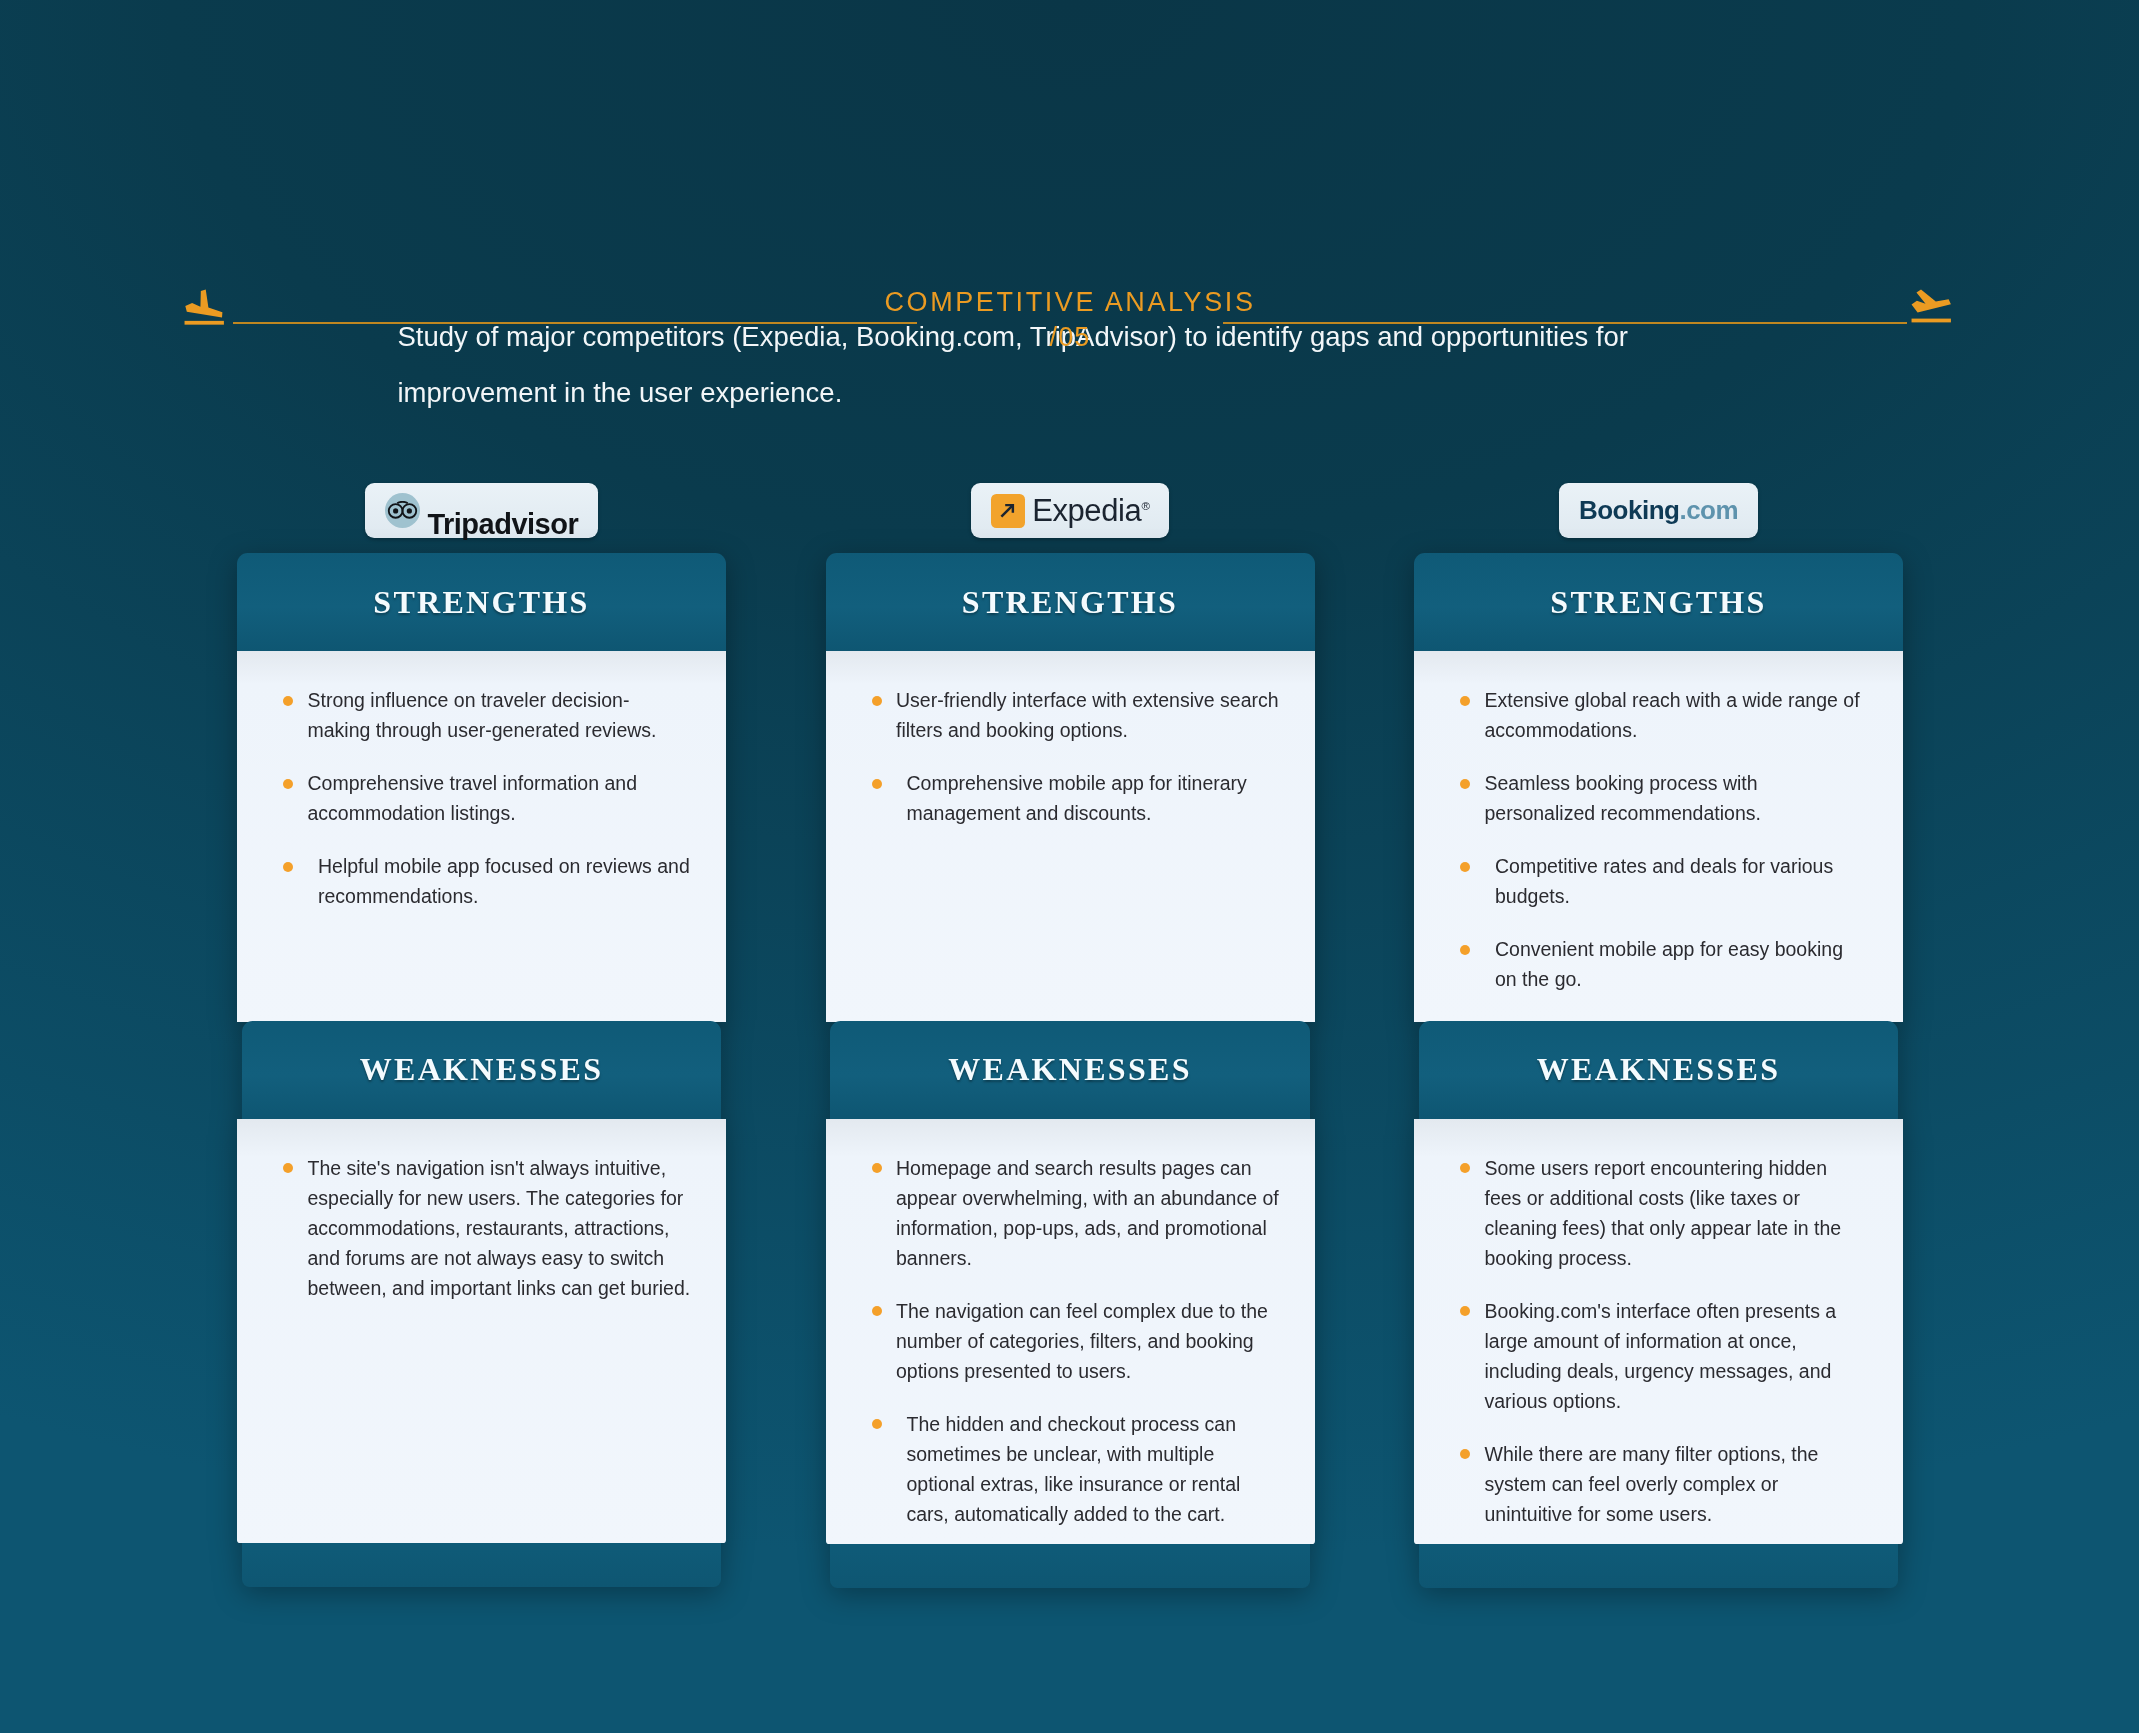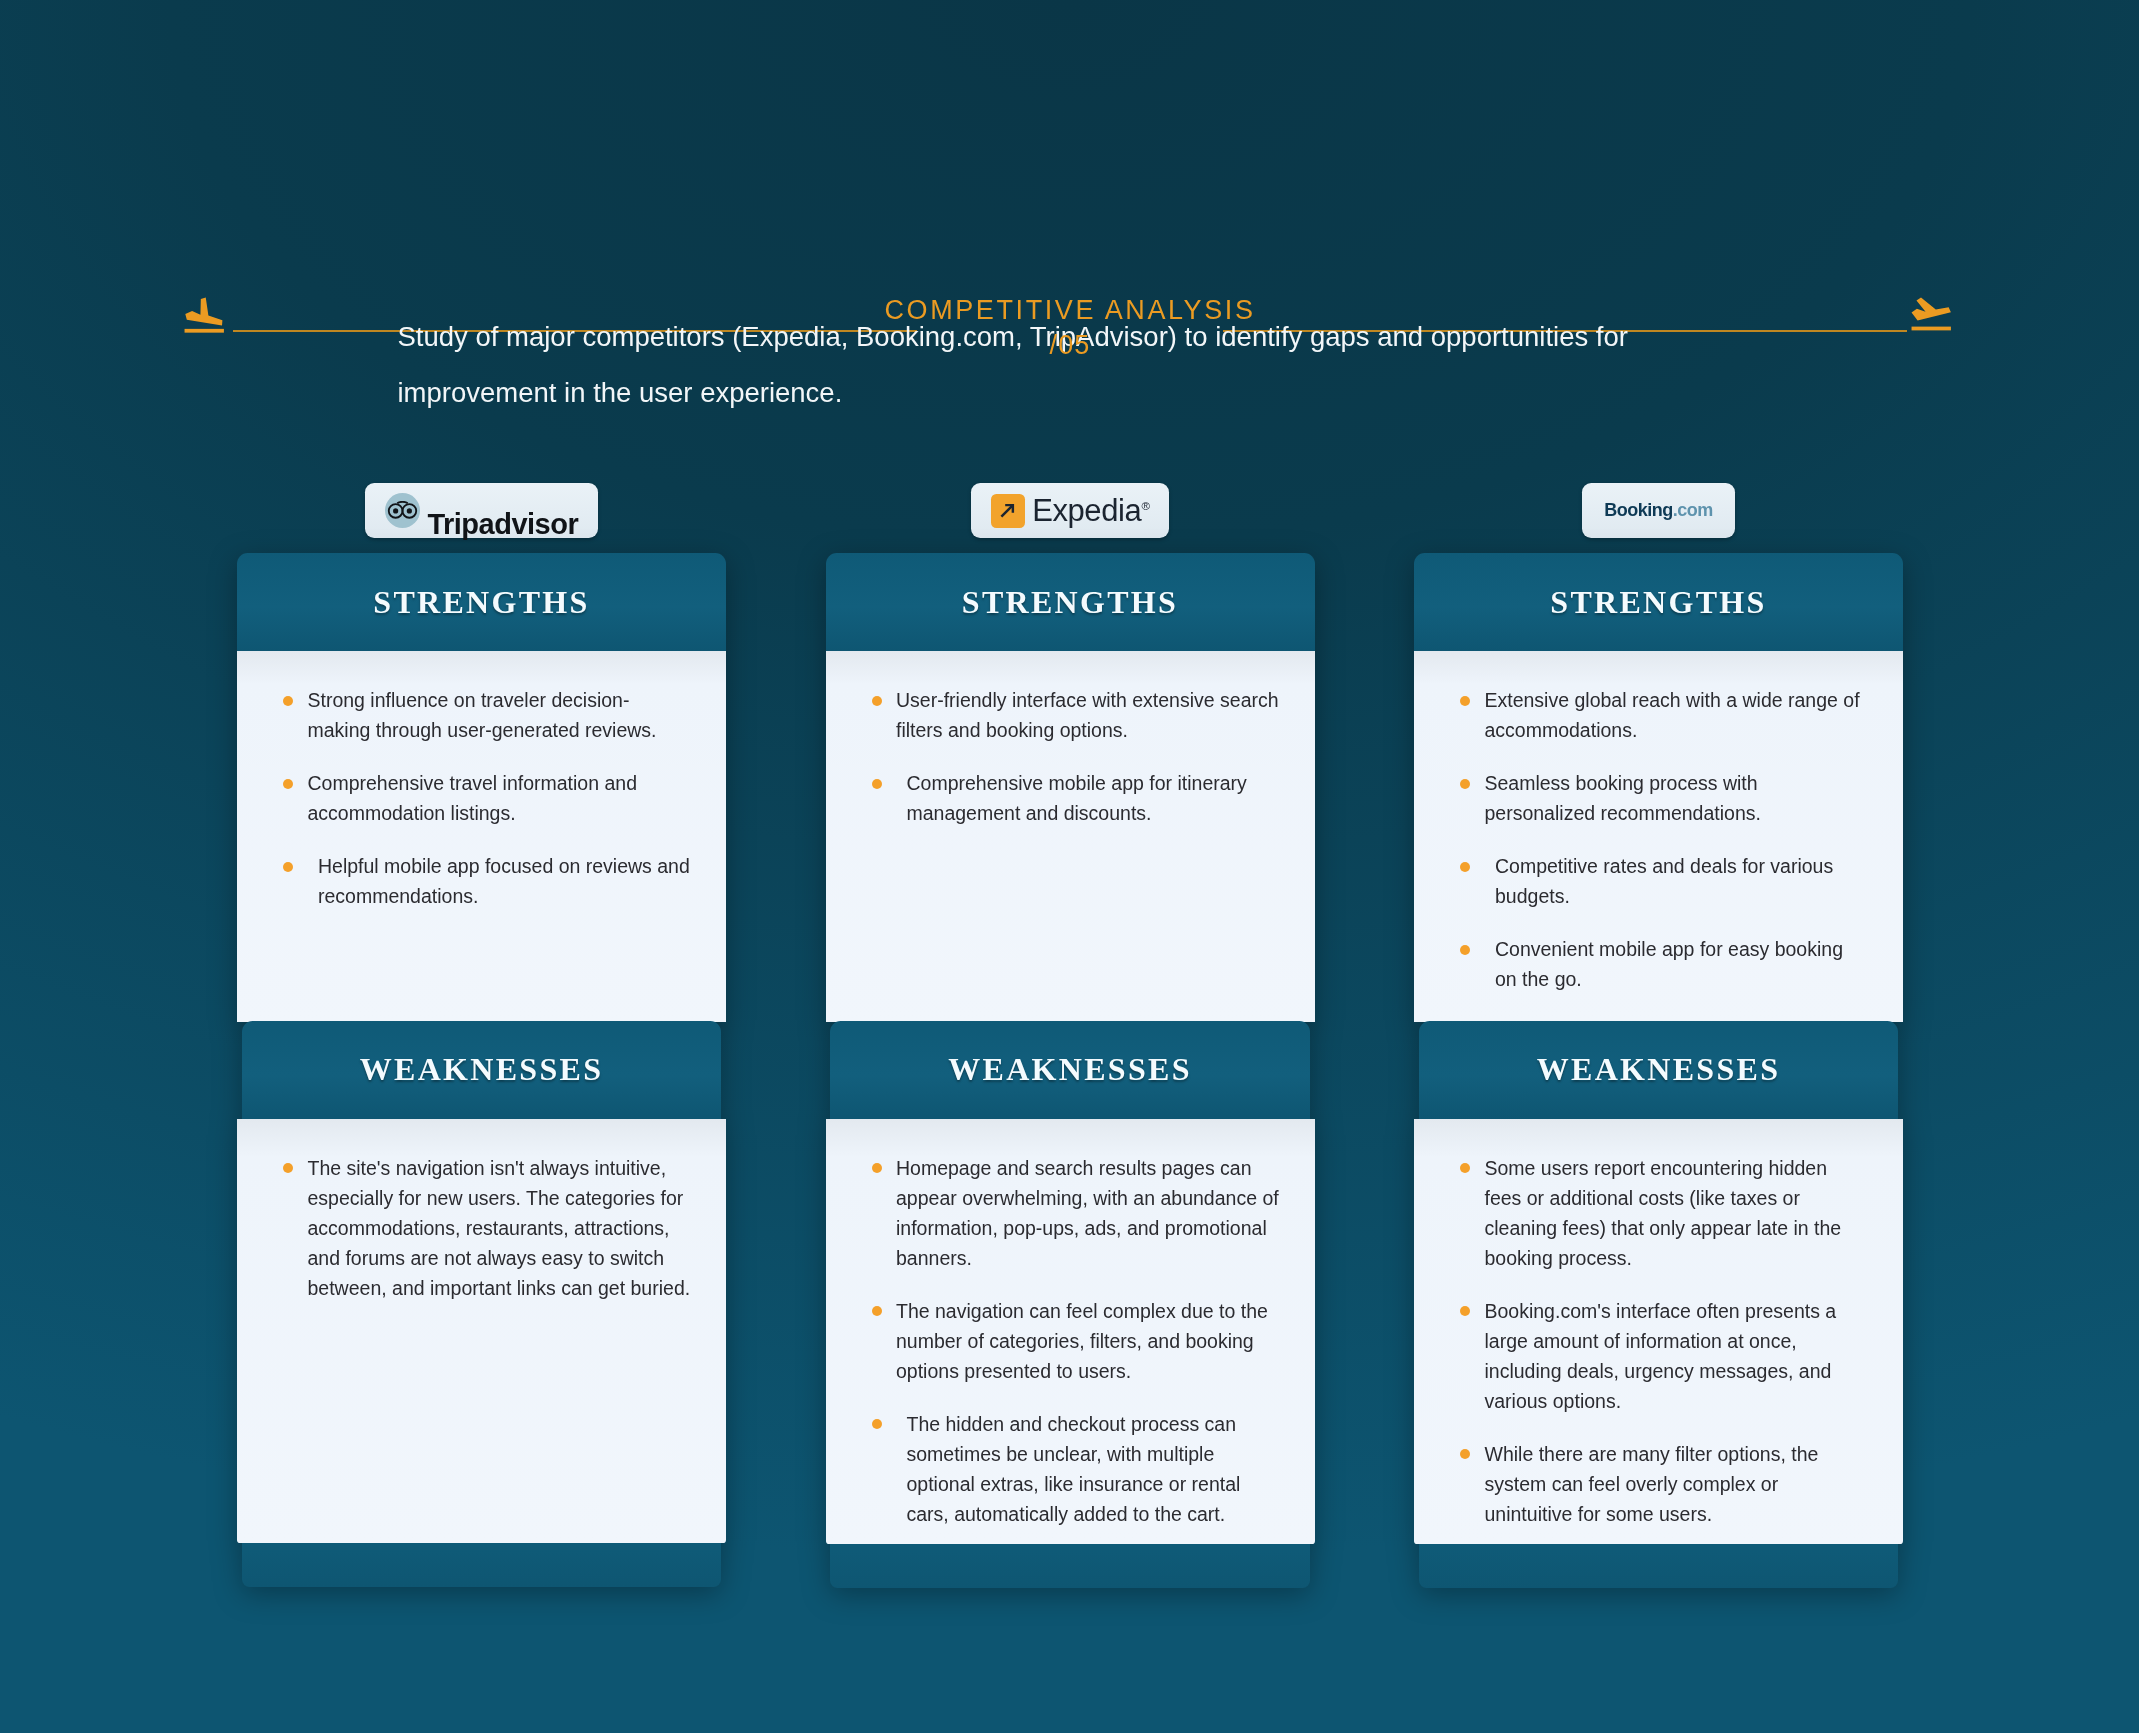--- a/index.html
+++ b/index.html
@@ -14,21 +14,21 @@
     font-family:"Liberation Sans", sans-serif;
     background:
       radial-gradient(120% 90% at 50% 0%, #0a3647 0%, #0a3b4d 35%, #0d5571 100%);
     position:relative;
   }
 
   
   #slide-header {
     position:absolute;
     left:0; right:0;
-    top:144px;
+    top:136px;
     height:92px;
   }
   .hdr-rule {
     position:absolute;
     top:186px;
     height:1.5px;
     background:#c98b1f;
     opacity:.95;
   }
   .hdr-rule.left  { left:233px;  width:684px; }
@@ -135,21 +135,21 @@
   
   .ex-mark {
     width:34px;height:34px;border-radius:5.3px;
     background:#f2a32c;
     display:flex;align-items:center;justify-content:center;
     flex:none;
   }
   .brand-pill.expedia .b-text { color:#1b2430; font-weight:400; font-size:31px; letter-spacing:-0.4px;}
   .brand-pill.expedia .reg { font-size:11.5px; vertical-align:super; }
   
-  .brand-pill.booking .b-text { color:#0e3a55; font-size:18px; }
+  .brand-pill.booking .b-text { color:#0e3a55; font-size:26px; }
   .brand-pill.booking .dotcom { color:#5e93ad; }
 
   
   .card {
     position:relative;
     width:489px;
     border-radius:10.7px;
     filter:drop-shadow(0 7.6px 13.8px rgba(0,0,0,.30));
   }
 

